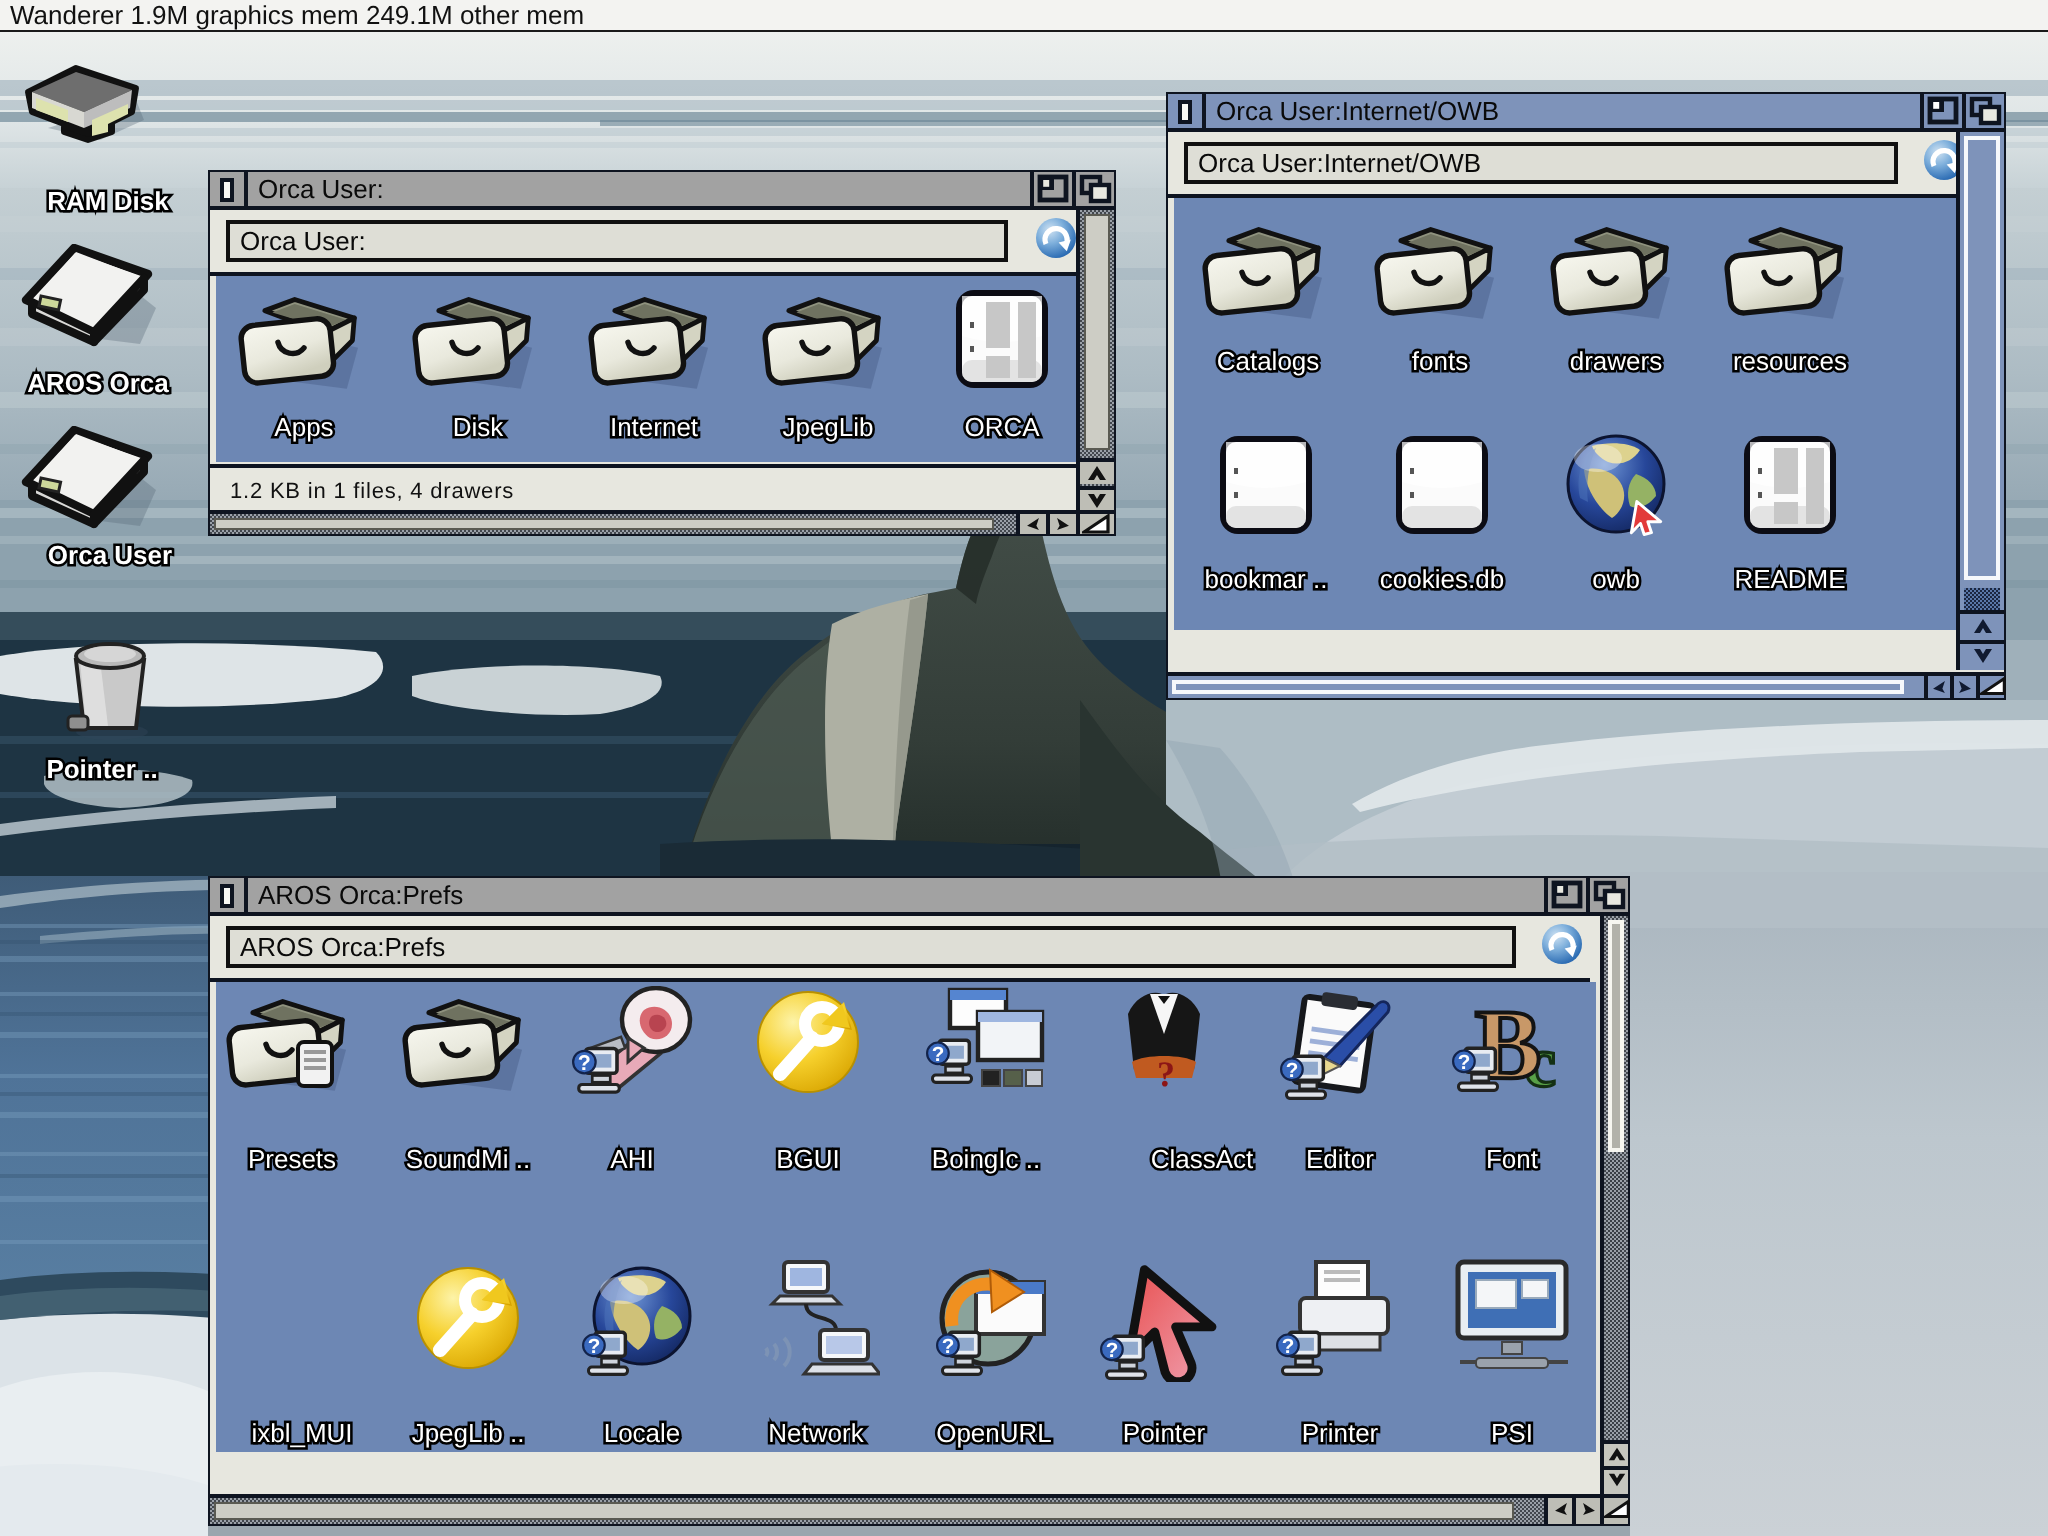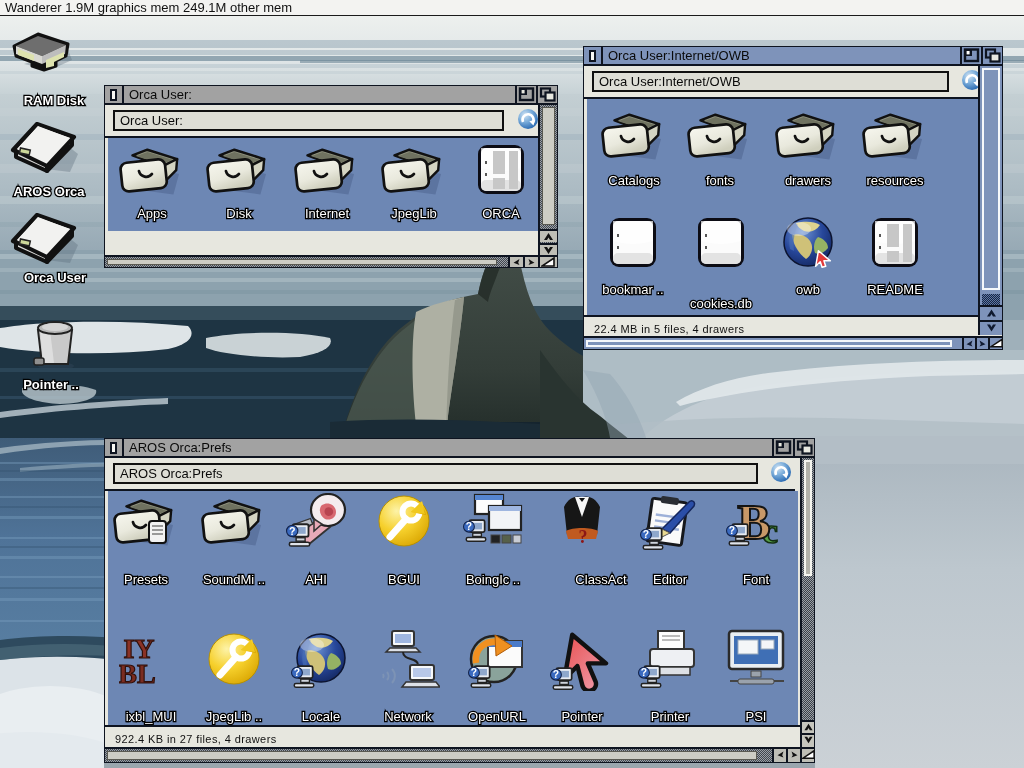--- a/index.html
+++ b/index.html
@@ -313,20 +313,23 @@
         <svg width="13" height="11" viewBox="0 0 13 11">
           <path d="M2,9 L6.5,2 L11,9 L8,9 L6.5,6.5 L5,9 Z" fill="#111"></path>
         </svg>
       </div>
   <div style="position:absolute;left:0;right:0;height:13px;bottom:0px;border-top:2px solid #0e1420;text-align:center;background:#bebeb6;">
         <svg width="13" height="11" viewBox="0 0 13 11">
           <path d="M2,2 L5,2 L6.5,4.5 L8,2 L11,2 L6.5,9 Z" fill="#111"></path>
         </svg>
       </div>
  </div>
+ <div class="sbar" style="left:0;right:19px;top:146px;height:24px;">
+      <span>1.2 KB in 1 files, 4 drawers</span>
+    </div>
  <div class="hrow" style="left:0;bottom:0;height:12px;right:0;">
   <div style="position:absolute;left:2px;top:2px;width:390px;bottom:2px;background:#cdcdc5;border:1px solid #5a5a52;"></div>
   <div style="position:absolute;right:34px;top:0;bottom:0;width:15px;border-left:2px solid #0e1420;text-align:center;background:#bebeb6;">
         <svg width="11" height="10" viewBox="0 0 13 11" style="margin-top:0px">
           <path d="M10,2 L3,6.5 L10,9 L8.5,6.5 Z" fill="#111"></path>
         </svg>
       </div>
   <div style="position:absolute;right:19px;top:0;bottom:0;width:15px;border-left:2px solid #0e1420;text-align:center;background:#bebeb6;">
         <svg width="11" height="10" viewBox="0 0 13 11" style="margin-top:0px">
           <path d="M3,2 L10,6.5 L3,9 L4.5,6.5 Z" fill="#111"></path>
@@ -410,41 +413,38 @@
           <use href="#globe" width="56" height="56"></use>
           <use href="#rarrow" x="32" y="33" width="22" height="22"></use>
         </svg>
       </div>
   <div class="icn" style="left:308px;top:116px;">
         <svg width="56" height="56">
           <use href="#doci" width="56" height="56"></use>
         </svg>
       </div>
   <div class="wlabel" style="left:46px;top:183px;">bookmar ..</div>
-  <div class="wlabel" style="left:134px;top:197px;">cookies.db</div>
+  <div class="wlabel" style="left:134px;top:183px;">cookies.db</div>
   <div class="wlabel" style="left:221px;top:183px;">owb</div>
   <div class="wlabel" style="left:308px;top:183px;">README</div>
  </div>
  <div class="vcol" style="left:394px;top:19px;width:24px;bottom:14px;background:#7e93ba;">
   <div style="position:absolute;left:2px;top:2px;right:2px;height:222px;background:#7e93ba;border:2px solid #f6f8fb;"></div>
   <div style="position:absolute;left:2px;top:228px;right:2px;height:15px;background:repeating-conic-gradient(#1c2640 0% 25%, #5a77a8 0% 50%) 0 0/2px 2px;"></div>
   <div style="position:absolute;left:0;right:0;height:15px;bottom:15px;border-top:2px solid #0e1420;background:#7e93ba;text-align:center;">
         <svg width="13" height="12" viewBox="0 0 13 11">
           <path d="M2,9 L6.5,2 L11,9 L8,9 L6.5,6.5 L5,9 Z" fill="#101a30"></path>
         </svg>
       </div>
   <div style="position:absolute;left:0;right:0;height:15px;bottom:0px;border-top:2px solid #0e1420;background:#7e93ba;text-align:center;">
         <svg width="13" height="12" viewBox="0 0 13 11">
           <path d="M2,2 L5,2 L6.5,4.5 L8,2 L11,2 L6.5,9 Z" fill="#101a30"></path>
         </svg>
       </div>
  </div>
- <div class="sbar" style="left:0;right:24px;top:268px;height:22px;">
-      <span>22.4 MB in 5 files, 4 drawers</span>
-    </div>
  <div class="hrow" style="left:0;bottom:0;height:13px;right:14px;background:#7e93ba;">
   <div style="position:absolute;left:2px;top:2px;width:366px;bottom:2px;background:#7e93ba;border:2px solid #f6f8fb;"></div>
   <div style="position:absolute;right:13px;top:0;bottom:0;width:13px;border-left:2px solid #0e1420;text-align:center;">
         <svg width="11" height="11" viewBox="0 0 13 11">
           <path d="M10,2 L3,6.5 L10,9 L8.5,6.5 Z" fill="#101a30"></path>
         </svg>
       </div>
   <div style="position:absolute;right:0px;top:0;bottom:0;width:13px;border-left:2px solid #0e1420;text-align:center;">
         <svg width="11" height="11" viewBox="0 0 13 11">
           <path d="M3,2 L10,6.5 L3,9 L4.5,6.5 Z" fill="#101a30"></path>
@@ -571,26 +571,20 @@
       </div>
   <div class="wlabel" style="left:38px;top:81px;">Presets</div>
   <div class="wlabel" style="left:126px;top:81px;">SoundMi ..</div>
   <div class="wlabel" style="left:208px;top:81px;">AHI</div>
   <div class="wlabel" style="left:296px;top:81px;">BGUI</div>
   <div class="wlabel" style="left:385px;top:81px;">BoingIc ..</div>
   <div class="wlabel" style="left:474px;top:81px;padding-left:38px;">ClassAct</div>
   <div class="wlabel" style="left:562px;top:81px;">Editor</div>
   <div class="wlabel" style="left:648px;top:81px;">Font</div>
 
-  <div class="icn" style="left:43px;top:140px;">
-        <svg width="64" height="58" viewBox="0 0 64 58">
-    <text x="20" y="27" text-anchor="middle" font-size="28" font-weight="bold" fill="#8b3226" stroke="#30100a" stroke-width="1.2" font-family="Liberation Serif">IY</text>
-    <text x="18" y="52" text-anchor="middle" font-size="28" font-weight="bold" fill="#7a2c20" stroke="#30100a" stroke-width="1.2" font-family="Liberation Serif">BL</text>
-  </svg>
-      </div>
   <div class="icn" style="left:126px;top:140px;">
         <svg width="60" height="60" viewBox="0 0 60 60">
     <circle cx="30" cy="28" r="25" fill="url(#ballg)" stroke="#b89000" stroke-width="1"></circle>
     <path d="M16,44 L32,26" fill="none" stroke="#ffffff" stroke-width="7" stroke-linecap="round"></path>
     <circle cx="37" cy="19" r="8.5" fill="none" stroke="#ffffff" stroke-width="6"></circle>
     <path d="M37,19 L48,8 L52,22 Z" fill="url(#ballg)"></path>
     <path d="M37,19 L47,9 L51,21 Z" fill="#f0c81e"></path>
   </svg>
       </div>
   <div class="icn" style="left:213px;top:140px;">
@@ -672,23 +666,20 @@
  <div style="position:absolute;left:695px;width:14px;bottom:29px;height:13px;border-left:2px solid #0e1420;border-top:2px solid #0e1420;background:#c6c6be;text-align:center;box-sizing:border-box;">
       <svg width="13" height="10" viewBox="0 0 13 11">
         <path d="M2,9 L6.5,2 L11,9 L8,9 L6.5,6.5 L5,9 Z" fill="#111"></path>
       </svg>
     </div>
  <div style="position:absolute;left:695px;width:14px;bottom:15px;height:14px;border-left:2px solid #0e1420;border-top:2px solid #0e1420;background:#c6c6be;text-align:center;box-sizing:border-box;">
       <svg width="13" height="10" viewBox="0 0 13 11">
         <path d="M2,2 L5,2 L6.5,4.5 L8,2 L11,2 L6.5,9 Z" fill="#111"></path>
       </svg>
     </div>
- <div class="sbar" style="left:0;right:14px;top:286px;height:24px;">
-      <span>922.4 KB in 27 files, 4 drawers</span>
-    </div>
  <div class="hrow" style="left:0;bottom:0;height:15px;right:14px;">
   <div style="position:absolute;left:2px;top:2px;width:650px;bottom:2px;background:#cdcdc5;border:1px solid #5a5a52;"></div>
   <div style="position:absolute;right:14px;top:0;bottom:0;width:14px;border-left:2px solid #0e1420;text-align:center;background:#bebeb6;">
         <svg width="11" height="11" viewBox="0 0 13 11">
           <path d="M10,2 L3,6.5 L10,9 L8.5,6.5 Z" fill="#111"></path>
         </svg>
       </div>
   <div style="position:absolute;right:0px;top:0;bottom:0;width:14px;border-left:2px solid #0e1420;text-align:center;background:#bebeb6;">
         <svg width="11" height="11" viewBox="0 0 13 11">
           <path d="M3,2 L10,6.5 L3,9 L4.5,6.5 Z" fill="#111"></path>

